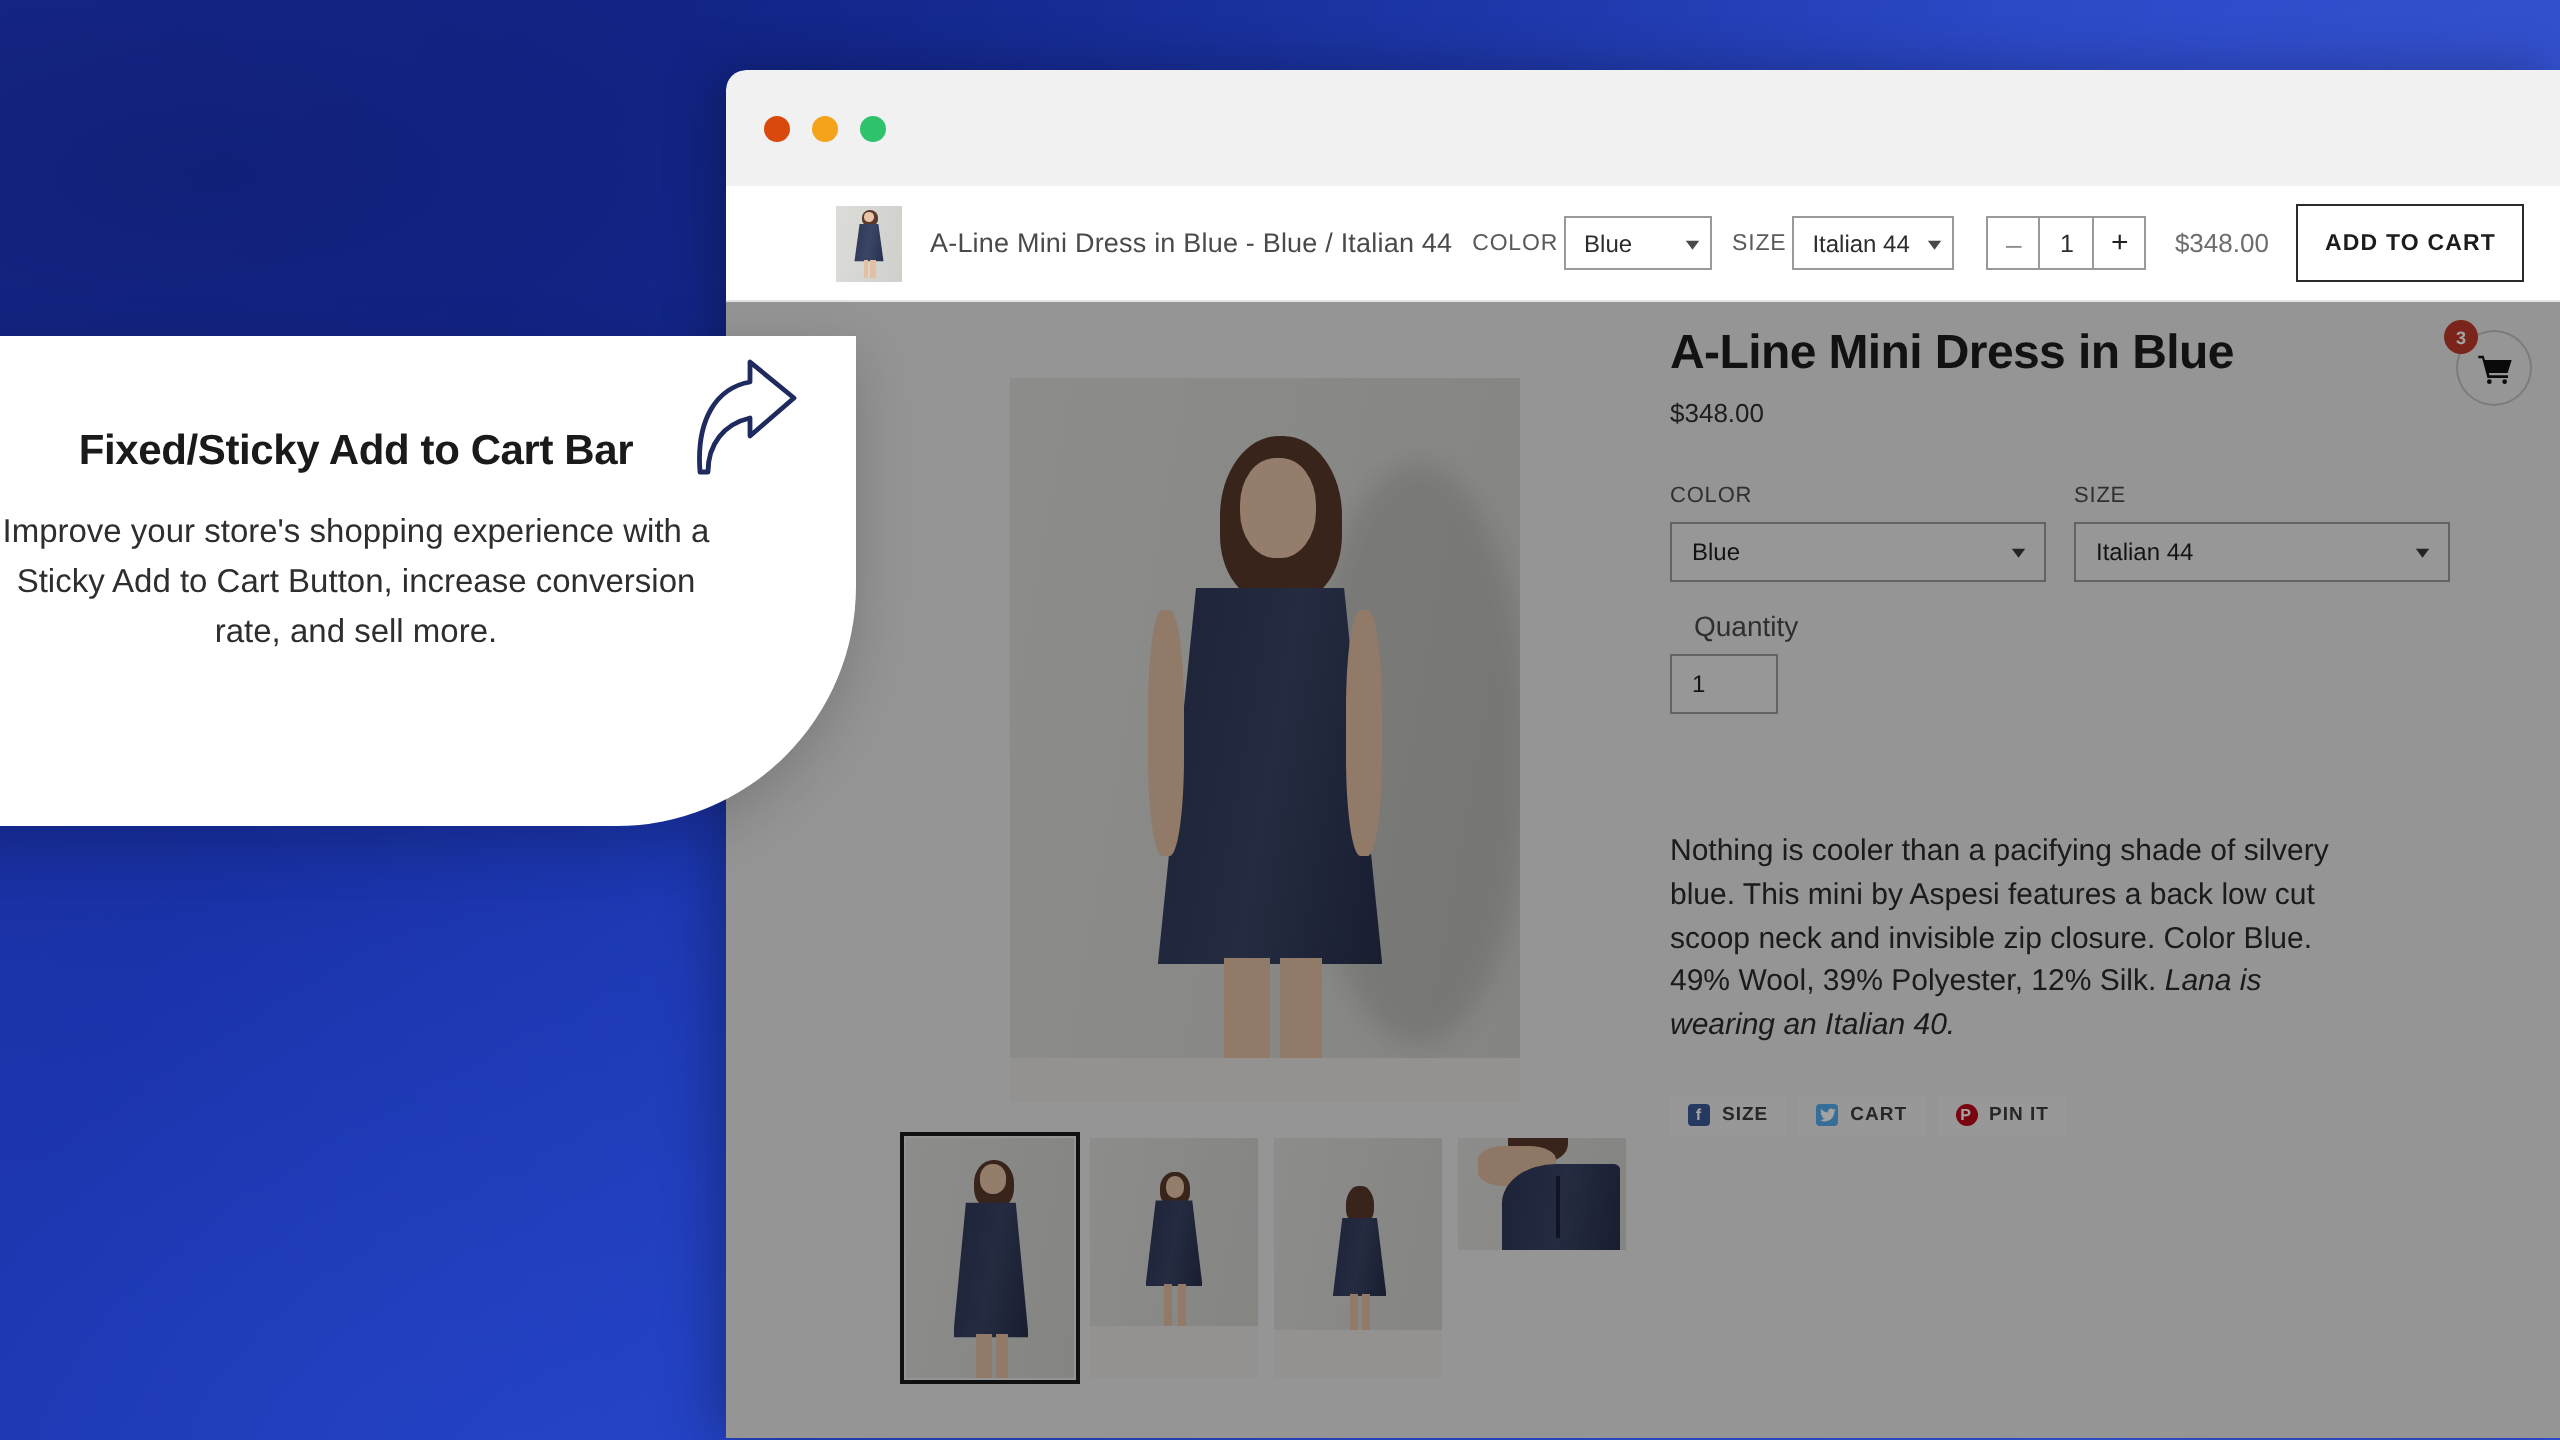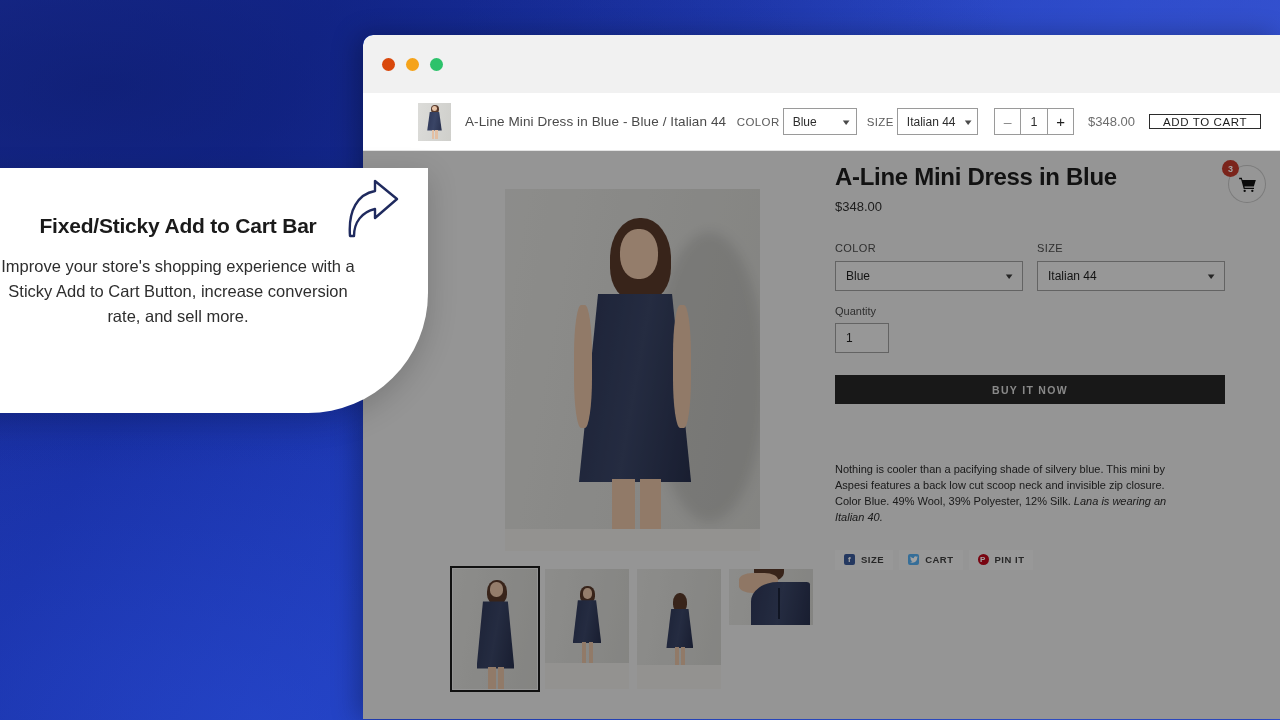--- a/index.html
+++ b/index.html
@@ -90,23 +90,23 @@
   }
   #sb-qty .qty-val {
     width: 28px; border-left: 1px solid #9a9a9a; border-right: 1px solid #9a9a9a;
     color: #2d2d2d; font-size: 12.5px;
   }
   #sb-qty .plus { color: #1f1f1f; font-size: 15px; }
   #sb-price {
     font-size: 13px; color: #6d6d6d; margin-left: 14px; white-space: nowrap;
   }
   #sb-addcart {
-    margin-left: 14px; height: 15px; padding: 0 13px;
+    margin-left: 14px; height: 39px; padding: 0 13px;
     border: 1px solid #2b2b2b; background: #fff;
-    font-size: 11.5px; font-weight: normal; letter-spacing: .6px; color: #1c1c1c;
+    font-size: 11.5px; font-weight: bold; letter-spacing: .6px; color: #1c1c1c;
     display: flex; align-items: center; white-space: nowrap;
   }
 
   
   #page-body {
     position: relative; height: 568px; background: #e9e9e9; overflow: hidden;
   }
   #dim-overlay {
     position: absolute; inset: 0; background: rgba(0,0,0,.36); z-index: 4; pointer-events: none;
   }
@@ -143,32 +143,32 @@
 
   .opt-row { display: flex; gap: 14px; margin-top: 28px; }
   .opt-col { flex: 1; }
   .opt-label { font-size: 11px; color: #4a4a4a; letter-spacing: .4px; margin-bottom: 7px; }
   .opt-select {
     height: 30px; border: 1px solid #9b9b9b; background: rgba(255,255,255,.18);
     display: flex; align-items: center; justify-content: space-between;
     padding: 0 10px; font-size: 12px; color: #1f1f1f;
   }
   .opt-select .chev { font-size: 9px; color: #3a3a3a; transform: scaleX(1.5); }
-  #qty-label { font-size: 11px; color: #4a4a4a; margin-top: 14px; margin-bottom: 6px; }
+  #qty-label { font-size: 14px; color: #4a4a4a; margin-top: 14px; margin-bottom: 6px; margin-left: 12px; }
   #qty-input {
     width: 54px; height: 30px; border: 1px solid #9b9b9b; background: rgba(255,255,255,.18);
     display: flex; align-items: center; padding-left: 10px; font-size: 12px; color: #1f1f1f;
   }
   #buy-now {
     margin-top: 22px; height: 29px; background: #262626; color: #d6d6d6;
     display: flex; align-items: center; justify-content: center;
     font-size: 10.5px; font-weight: bold; letter-spacing: 1.3px;
   }
   #description {
-    margin-top: 58px; font-size: 11px; line-height: 1.45; color: #2b2b2b; width: 348px;
+    margin-top: 58px; font-size: 15px; line-height: 1.45; color: #2b2b2b; width: 348px;
   }
   #description em { font-style: italic; }
 
   #share-row { display: flex; gap: 6px; margin-top: 24px; }
   .share-btn {
     height: 20px; padding: 0 9px; background: rgba(255,255,255,.22);
     display: flex; align-items: center; gap: 6px;
     font-size: 9.5px; font-weight: bold; letter-spacing: .5px; color: #3d3d3d;
   }
   .sicon { width: 11px; height: 11px; border-radius: 2px;
@@ -354,21 +354,20 @@
             <div class="opt-select">
               <span>Italian 44</span>
               <span class="chev">▾</span>
             </div>
           </div>
         </div>
 
         <div id="qty-label">Quantity</div>
         <div id="qty-input">1</div>
 
-        <div id="buy-now">BUY IT NOW</div>
 
         <div id="description">
           <span>Nothing is cooler than a pacifying shade of silvery blue. This mini by Aspesi features a back low cut scoop neck and invisible zip closure. Color Blue. 49% Wool, 39% Polyester, 12% Silk. </span><em>Lana is wearing an Italian 40.</em>
         </div>
 
         <div id="share-row">
           <div class="share-btn">
             <span class="sicon fb">f</span>
             <span>SIZE</span>
           </div>

